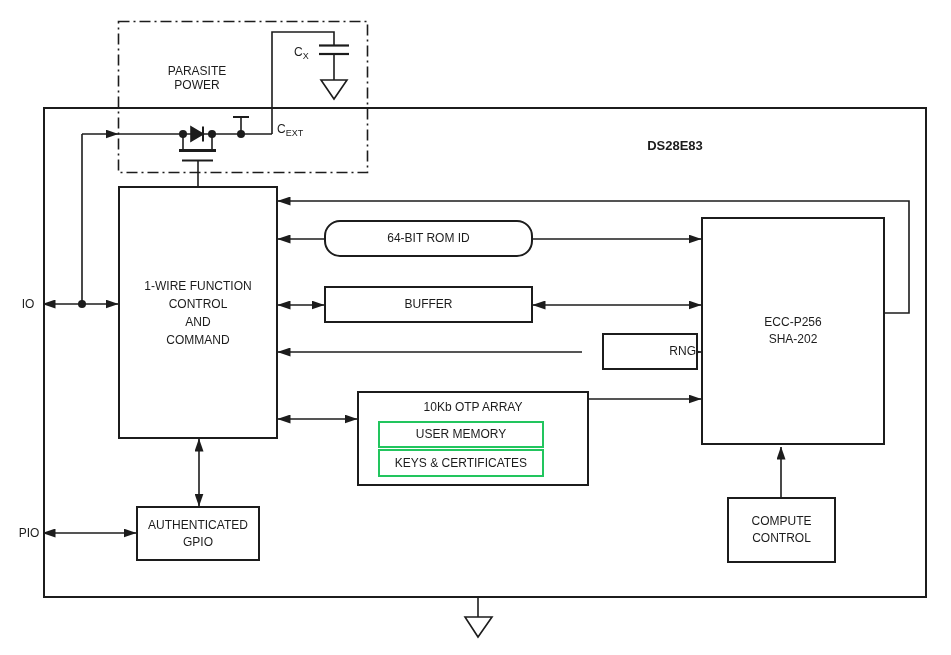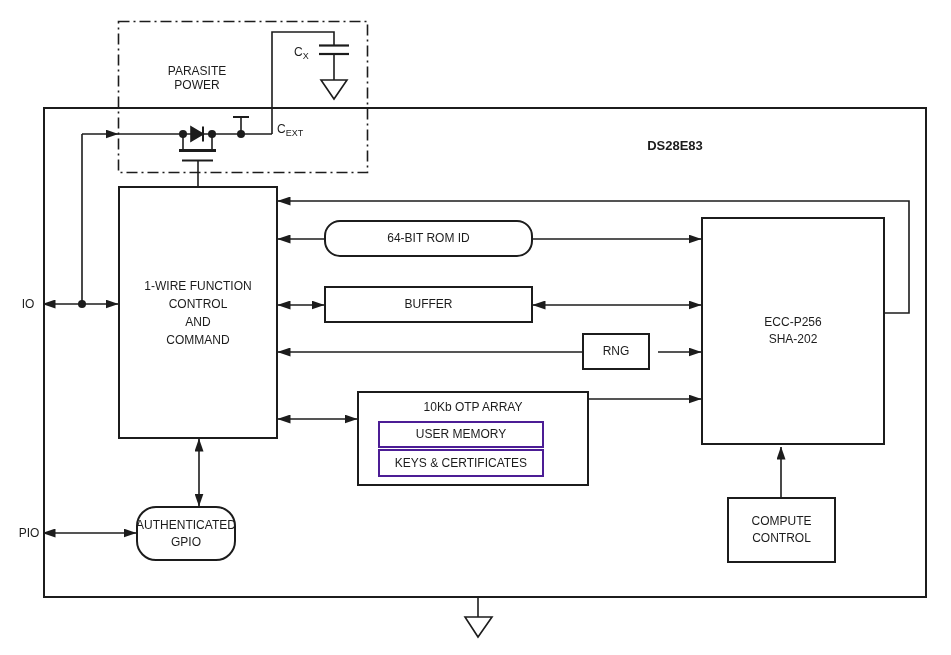--- a/index.html
+++ b/index.html
@@ -14,21 +14,21 @@
   }
   .main-box{z-index:1;border-width:2px;}
   .wires{position:absolute;left:0;top:0;z-index:5;pointer-events:none;}
   .float-label{position:absolute;z-index:12;font-size:12px;line-height:14px;white-space:nowrap;}
   .chip-name{font-weight:bold;font-size:13px;width:150px;text-align:center;}
   .center{text-align:center;}
   .one-wire-line{line-height:18px;}
   .otp-box{display:block;}
   .otp-title{height:28px;display:flex;align-items:center;justify-content:center;}
   .inner-box{
-    position:absolute;box-sizing:border-box;border:2px solid #4c1d95;background:#ffffff;
+    position:absolute;box-sizing:border-box;border:2px solid #22c55e;background:#ffffff;
     display:flex;align-items:center;justify-content:center;font-size:12px;
   }
   sub{font-size:9px;}
 </style>
 </head>
 <body>
 
 <div class="stage">
 
   <div class="box main-box" style="left:43px;top:107px;width:884px;height:491px;"></div>
@@ -116,21 +116,21 @@
   </div>
 
   <div class="box" style="left:324px;top:220px;width:209px;height:37px;border-radius:16px;">
     <div>64-BIT ROM ID</div>
   </div>
 
   <div class="box" style="left:324px;top:286px;width:209px;height:37px;">
     <div>BUFFER</div>
   </div>
 
-  <div class="box" style="left:582px;top:333px;width:68px;height:37px;">
+  <div class="box" style="left:602px;top:333px;width:96px;height:37px;align-items:flex-end;">
     <div>RNG</div>
   </div>
 
   <div class="box otp-box" style="left:357px;top:391px;width:232px;height:95px;">
     <div class="otp-title">10Kb OTP ARRAY</div>
     <div class="inner-box" style="left:19px;top:28px;width:166px;height:27px;">
       <div>USER MEMORY</div>
     </div>
     <div class="inner-box" style="left:19px;top:56px;width:166px;height:28px;">
       <div>KEYS &amp; CERTIFICATES</div>
@@ -140,21 +140,21 @@
   <div class="box" style="left:701px;top:208px;width:184px;height:228px;margin-top:9px;">
     <div>ECC-P256</div>
     <div>SHA-202</div>
   </div>
 
   <div class="box" style="left:727px;top:497px;width:109px;height:66px;">
     <div>COMPUTE</div>
     <div>CONTROL</div>
   </div>
 
-  <div class="box" style="left:136px;top:506px;width:100px;height:55px;border-radius:20px;">
+  <div class="box" style="left:136px;top:506px;width:124px;height:55px;">
     <div>AUTHENTICATED</div>
     <div>GPIO</div>
   </div>
 
   <div class="float-label chip-name" style="left:600px;top:139px;">DS28E83</div>
 
   <div class="float-label center" style="left:147px;top:64px;width:100px;">
     <div>PARASITE</div>
     <div>POWER</div>
   </div>

